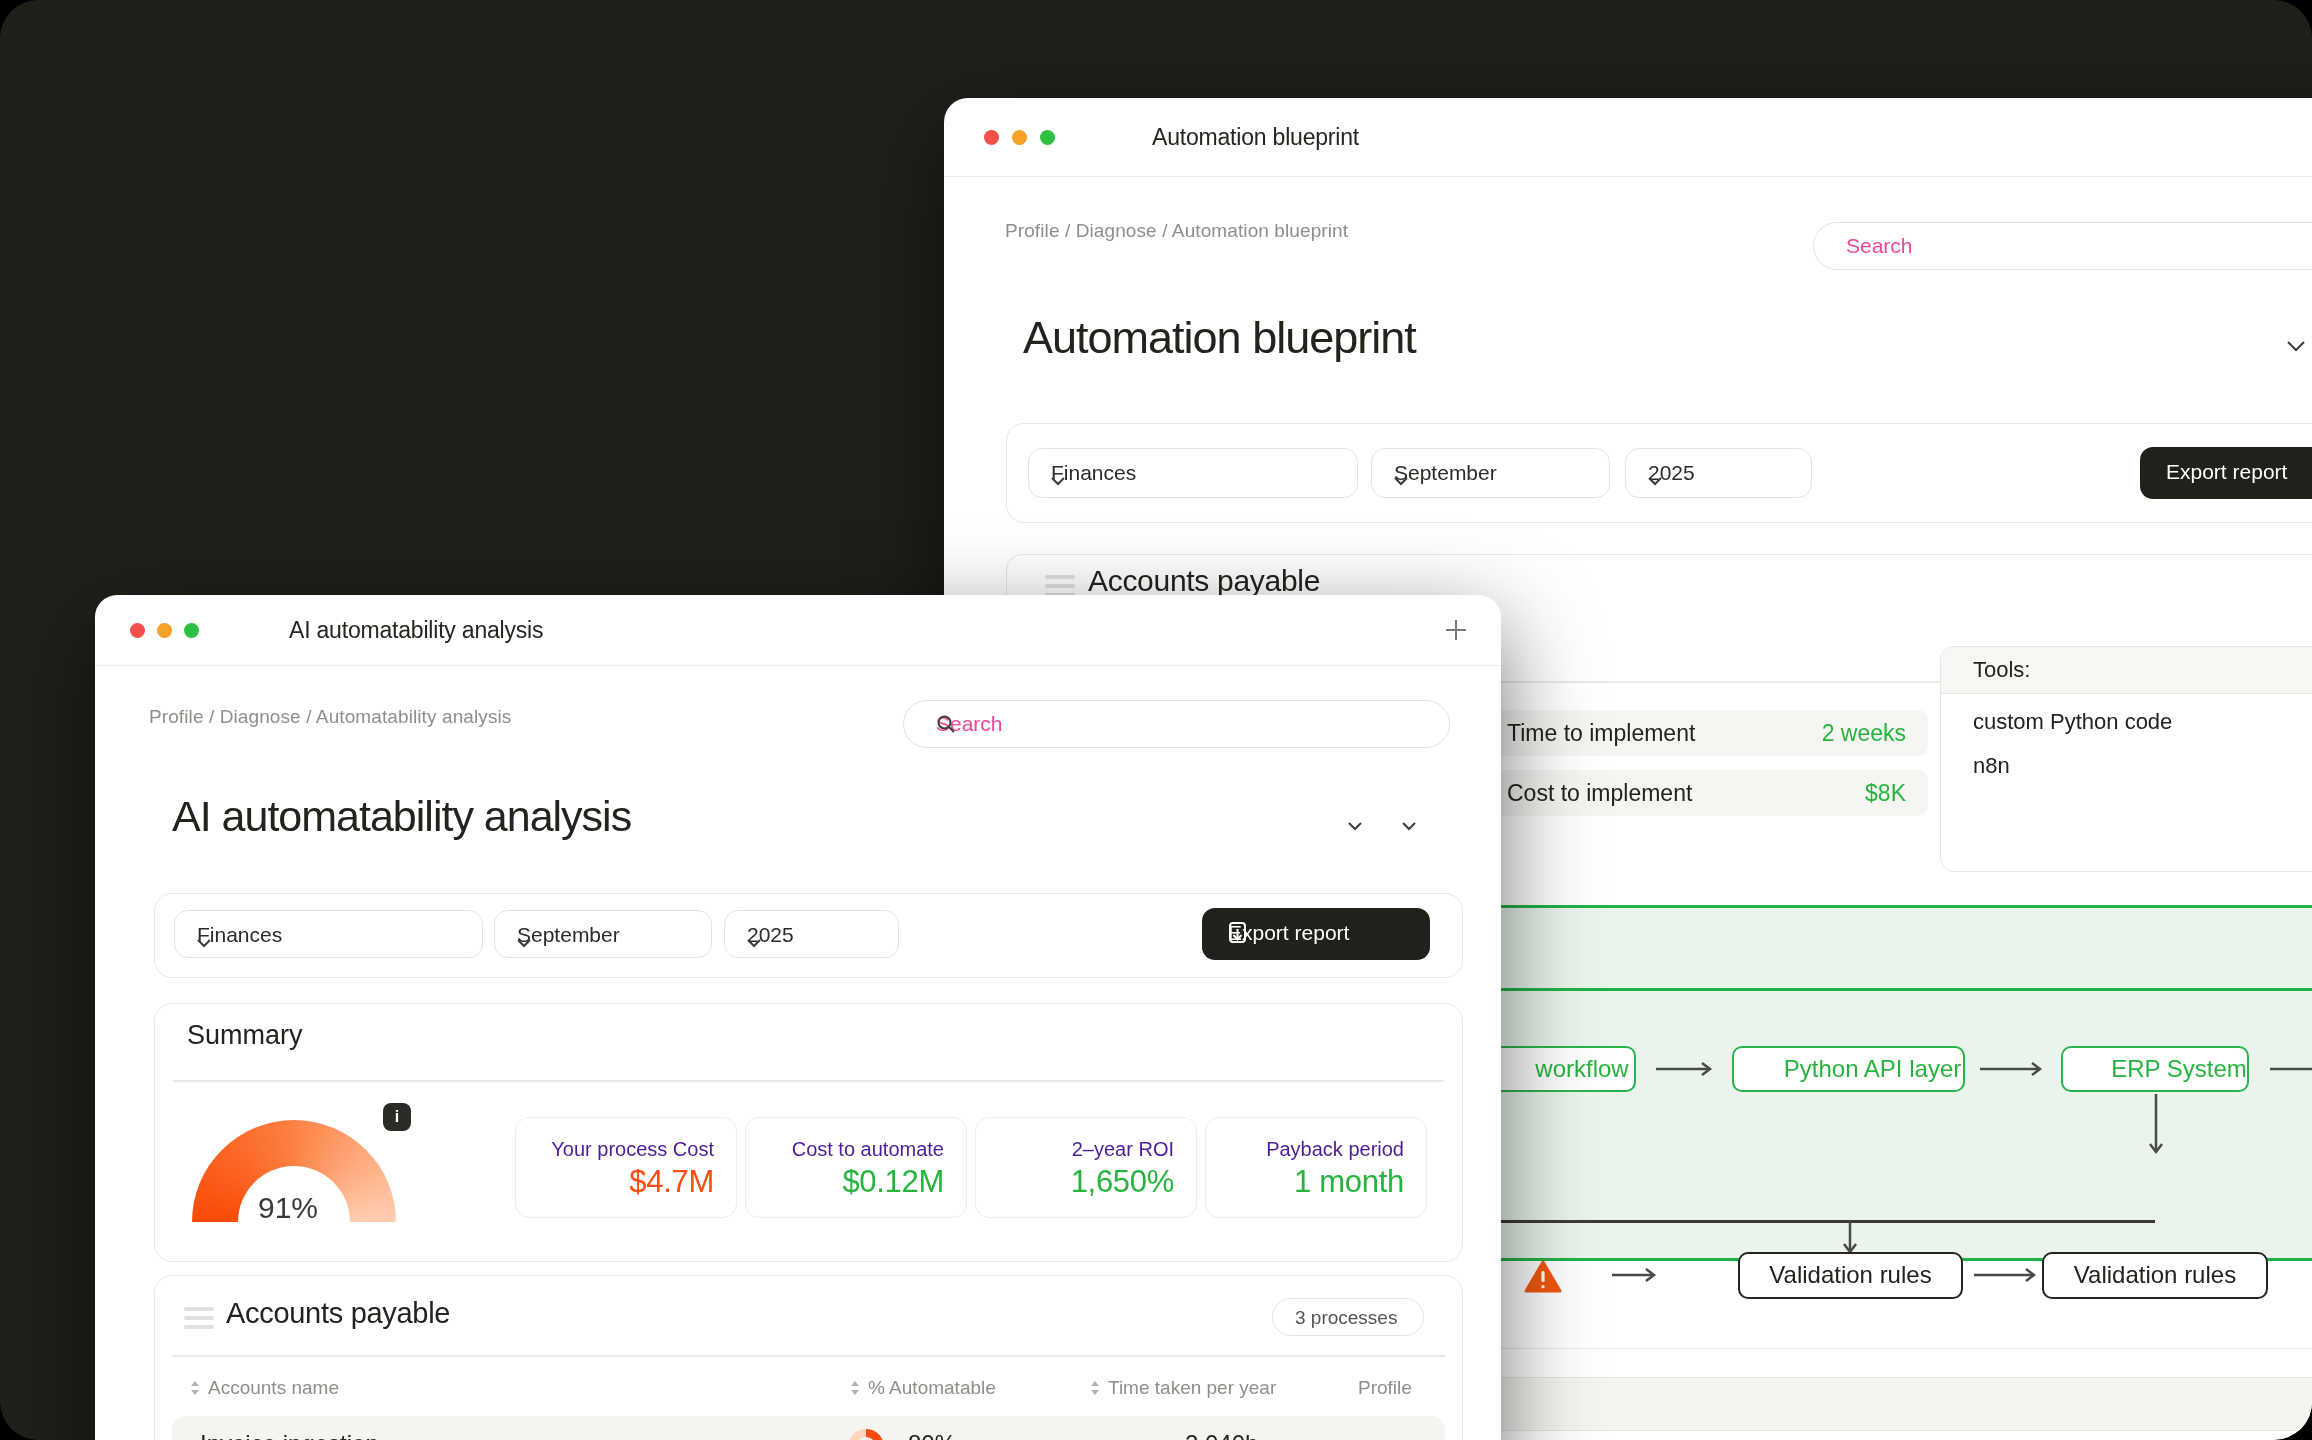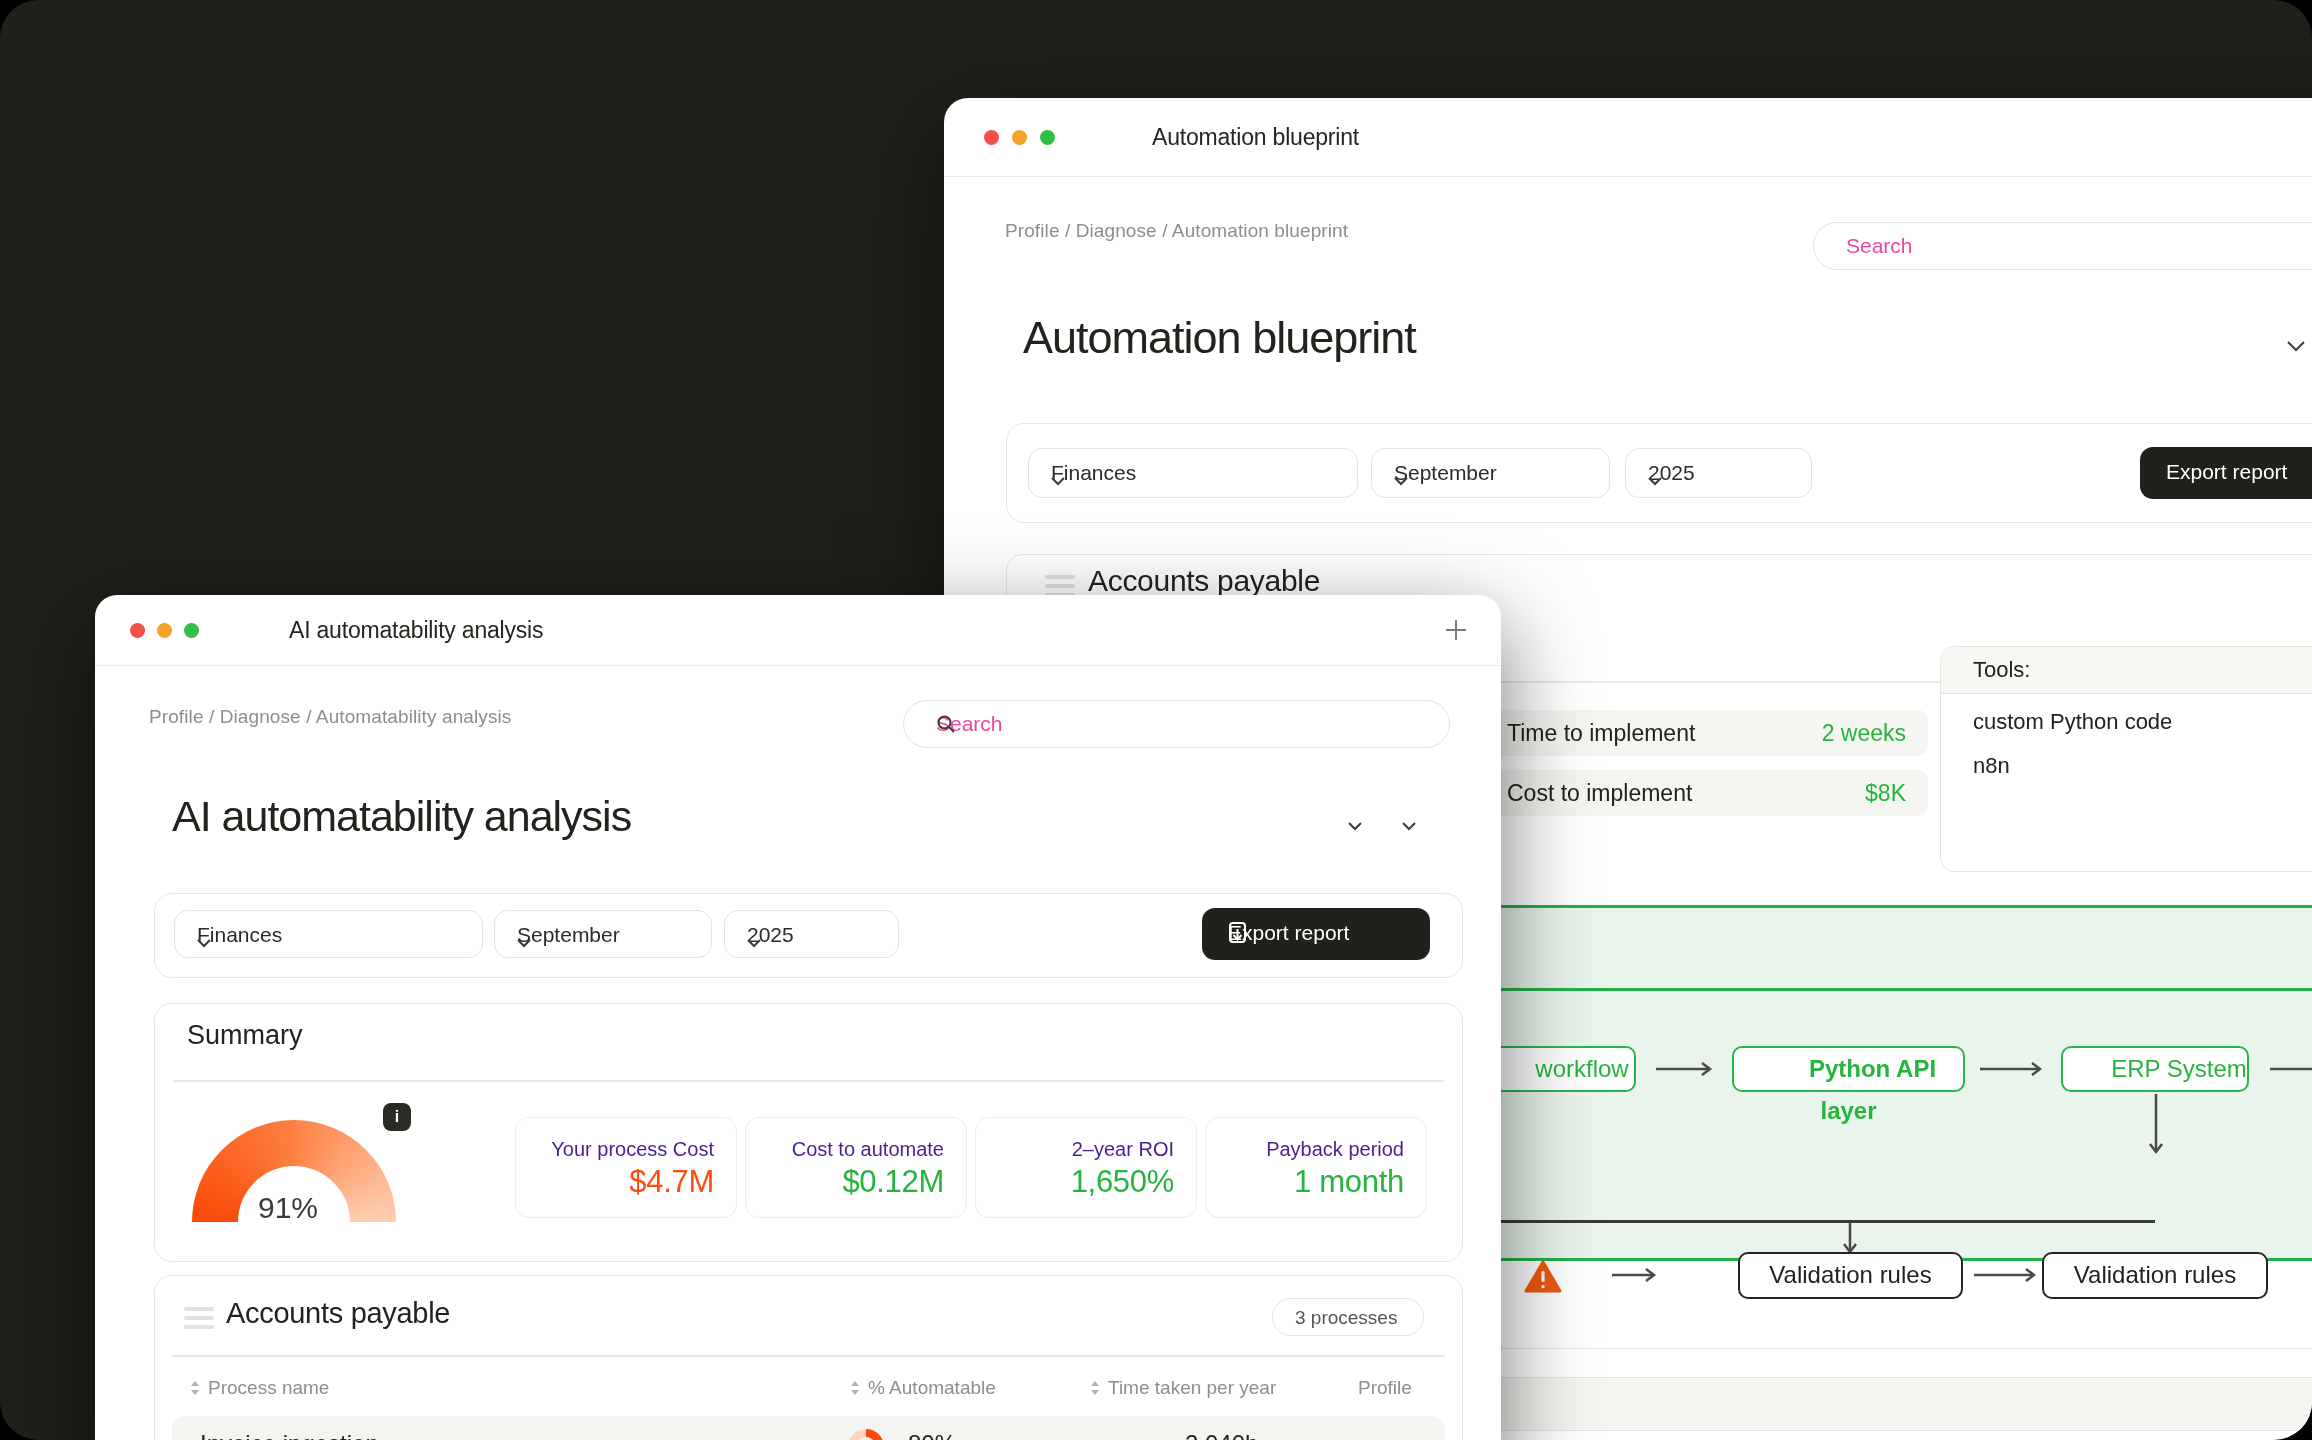--- a/index.html
+++ b/index.html
@@ -157,21 +157,21 @@
       <div class="green-line" style="top:80px;"></div>
 
       <div class="gnode" style="left:518px;top:138px;width:156px;">
         <span>workflow</span>
       </div>
       <span class="abs" style="left:694px;top:152px;">
         <svg width="58" height="18" viewBox="0 0 58 18">
             <line x1="0" y1="9" x2="52" y2="9" stroke="#4a4a45" stroke-width="2.5"></line>
             <polyline points="46,3 54,9 46,15" fill="none" stroke="#4a4a45" stroke-width="2.5"></polyline>
           </svg></span>
-      <div class="gnode" style="left:770px;top:138px;width:233px;font-weight:bold;">
+      <div class="gnode" style="left:770px;top:138px;width:233px;">
         <span>Python API layer</span>
       </div>
       <span class="abs" style="left:1018px;top:152px;">
         <svg width="64" height="18" viewBox="0 0 64 18">
             <line x1="0" y1="9" x2="58" y2="9" stroke="#4a4a45" stroke-width="2.5"></line>
             <polyline points="52,3 60,9 52,15" fill="none" stroke="#4a4a45" stroke-width="2.5"></polyline>
           </svg></span>
       <div class="gnode" style="left:1099px;top:138px;width:188px;">
         <span>ERP System</span>
       </div>
@@ -326,21 +326,21 @@
     <span class="sec-title" style="left:131px;top:702px;font-size:29px;">Accounts payable</span>
     <div class="badge-pill" style="left:1177px;top:703px;width:152px;">
       <span>3 processes</span>
     </div>
     <div class="divider" style="left:77px;top:760px;width:1273px;"></div>
 
     <span class="th" style="left:95px;top:782px;">
       <span class="sort"><svg width="10" height="14" viewBox="0 0 10 14">
             <polygon points="5,0 9,5 1,5" fill="#b4b3ae"></polygon>
             <polygon points="5,14 1,9 9,9" fill="#b4b3ae"></polygon>
-          </svg></span><span>Process name</span>
+          </svg></span><span>Accounts name</span>
     </span>
     <span class="th" style="left:755px;top:782px;">
       <span class="sort"><svg width="10" height="14" viewBox="0 0 10 14">
             <polygon points="5,0 9,5 1,5" fill="#b4b3ae"></polygon>
             <polygon points="5,14 1,9 9,9" fill="#b4b3ae"></polygon>
           </svg></span><span>% Automatable</span>
     </span>
     <span class="th" style="left:995px;top:782px;">
       <span class="sort"><svg width="10" height="14" viewBox="0 0 10 14">
             <polygon points="5,0 9,5 1,5" fill="#b4b3ae"></polygon>

